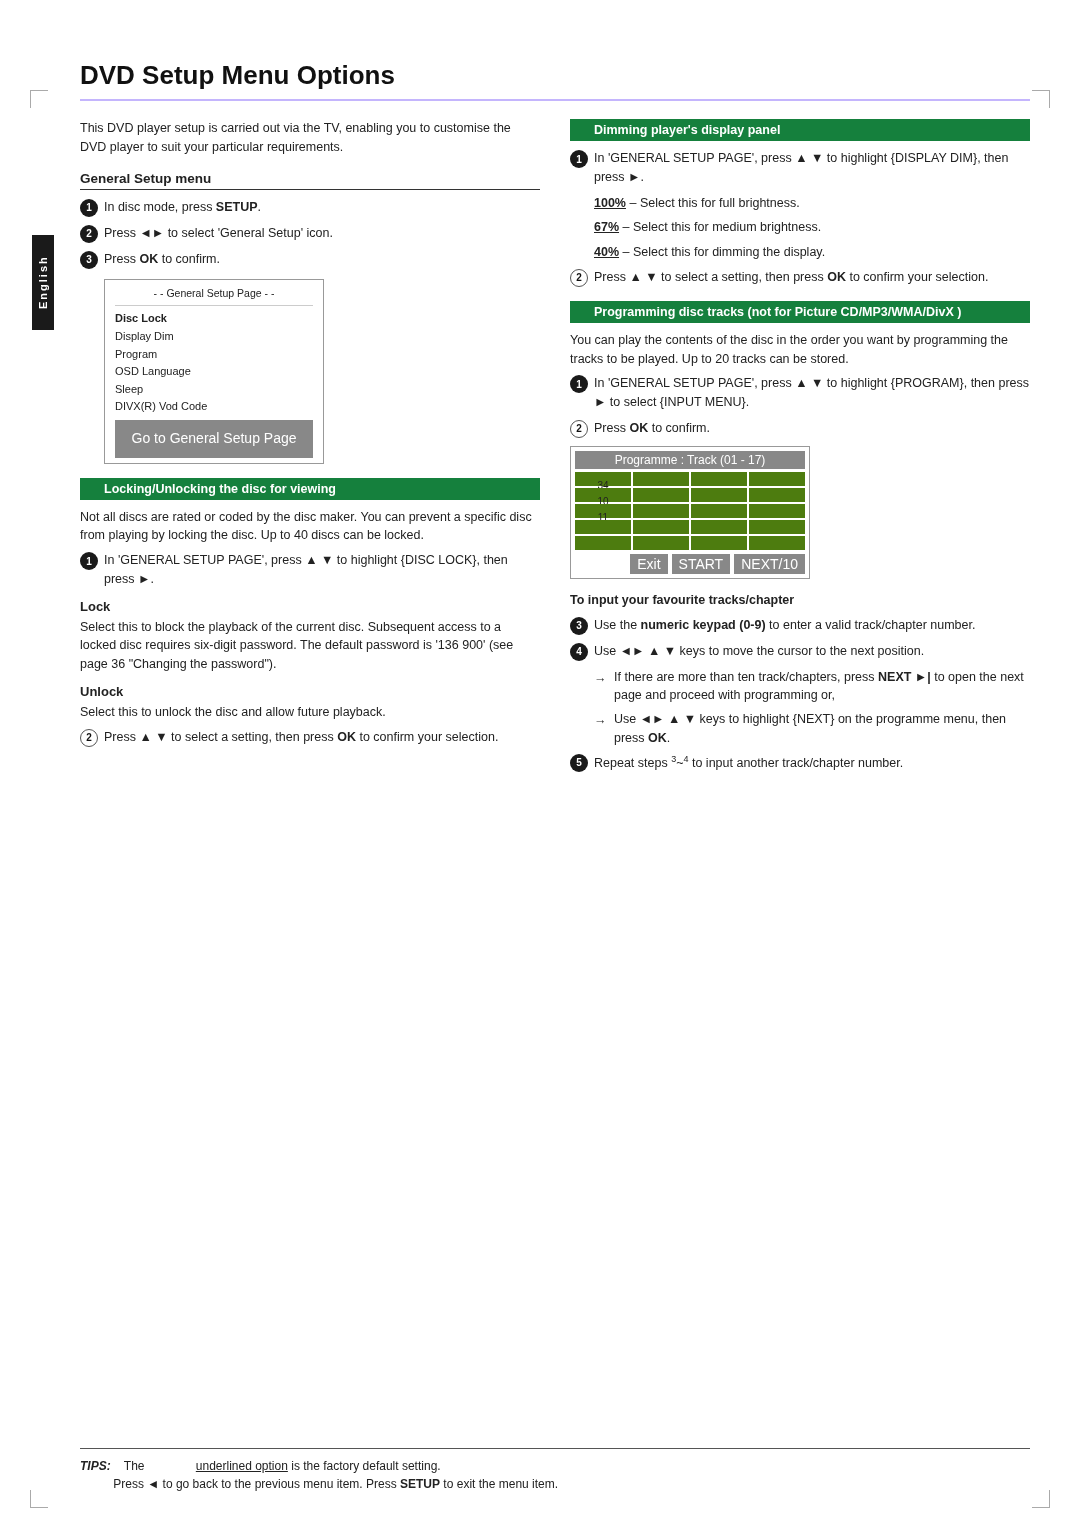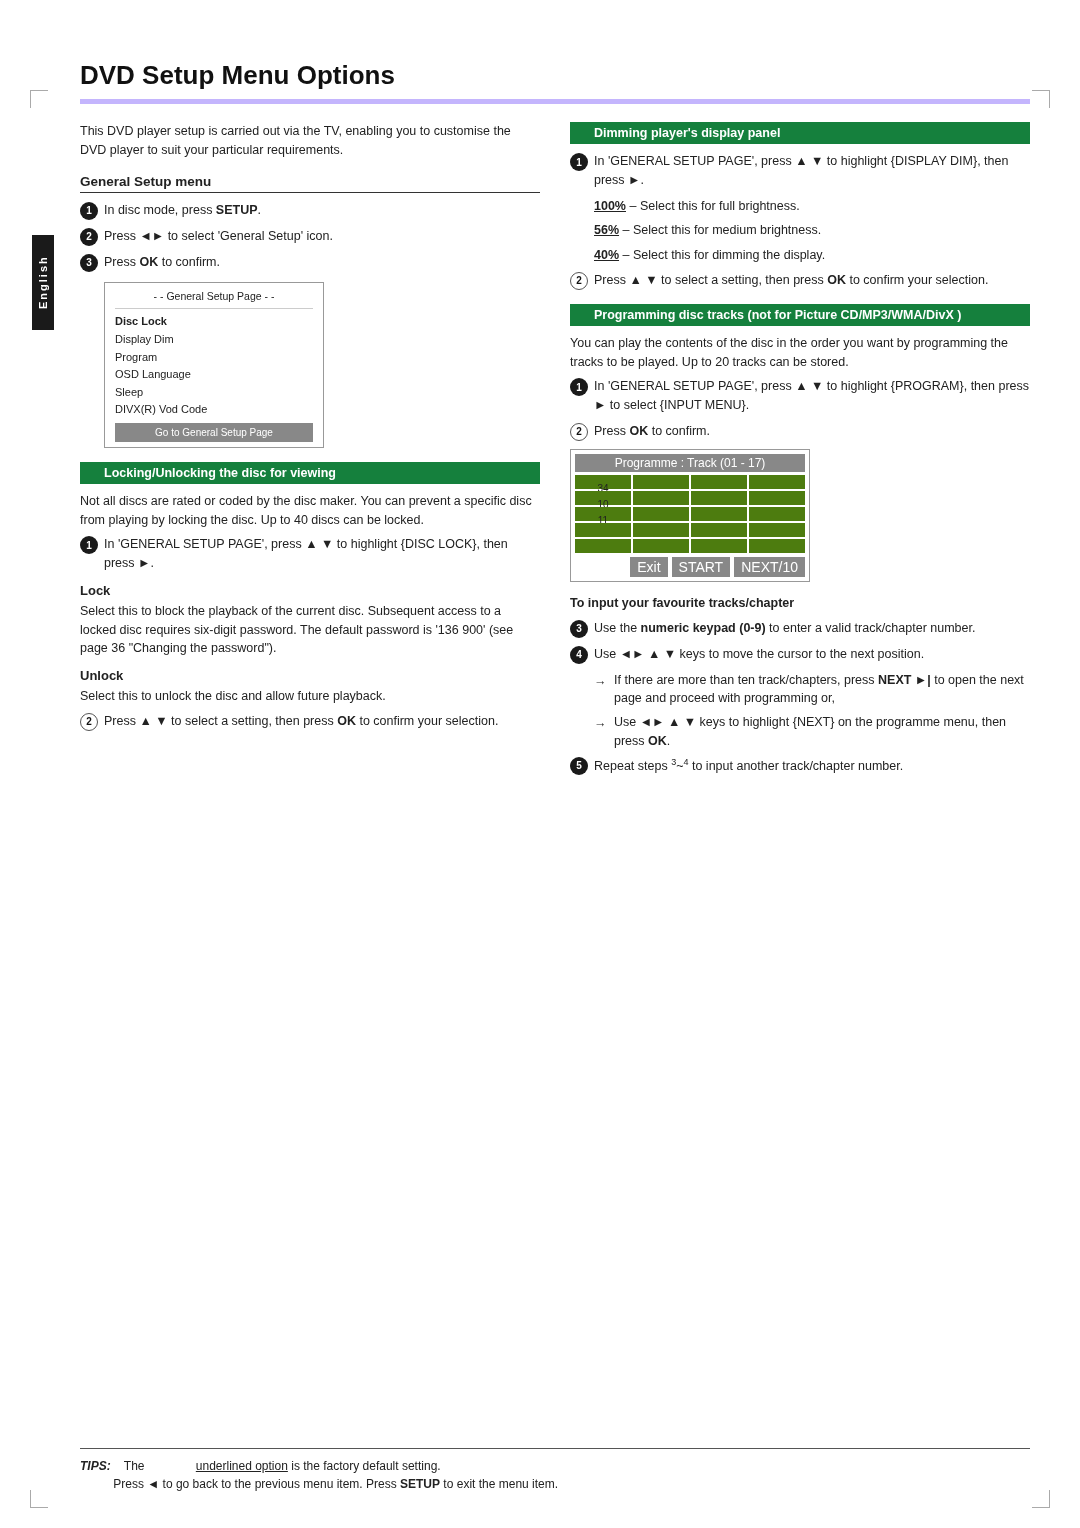--- a/index.html
+++ b/index.html
@@ -59,21 +59,21 @@
       margin-right: 50px;
       margin-top: 60px;
       padding-bottom: 100px;
     }
 
     
     .page-title {
       font-size: 26px;
       font-weight: bold;
       color: #111;
-      border-bottom: 5px solid #c4b5fd;
+      border-bottom: 2px solid #c4b5fd;
       padding-bottom: 8px;
       margin-bottom: 18px;
     }
 
     
     .two-col {
       display: flex;
       gap: 30px;
       margin-top: 0;
     }
@@ -179,23 +179,23 @@
 
     .setup-menu-box .menu-item {
       font-size: 11px;
       line-height: 1.6;
     }
 
     .setup-menu-box .menu-footer {
       background: #888;
       color: #fff;
       text-align: center;
-      font-size: 10px;
+      font-size: 14px;
       margin-top: 4px;
-      padding: 1px 4px;
+      padding: 7px 4px;
     }
 
     
     .programme-box {
       border: 1px solid #999;
       margin: 8px 0 12px 0;
       padding: 4px;
       font-size: 10px;
       background: #fff;
       width: 240px;
@@ -396,21 +396,21 @@
           <div class="step-num">1</div>
           <div class="step-text">
             In 'GENERAL SETUP PAGE', press ▲ ▼ to highlight {DISPLAY DIM}, then press ►.
           </div>
         </div>
 
         <p class="body-text indent">
           <span class="percent-bold">100%</span> – Select this for full brightness.
         </p>
         <p class="body-text indent">
-          <span class="percent-bold">56%</span> – Select this for medium brightness.
+          <span class="percent-bold">67%</span> – Select this for medium brightness.
         </p>
         <p class="body-text indent">
           <span class="percent-bold">40%</span> – Select this for dimming the display.
         </p>
 
         <div class="step">
           <div class="step-num-white">2</div>
           <div class="step-text">
             Press ▲ ▼ to select a setting, then press <span class="bold">OK</span> to confirm your selection.
           </div>

